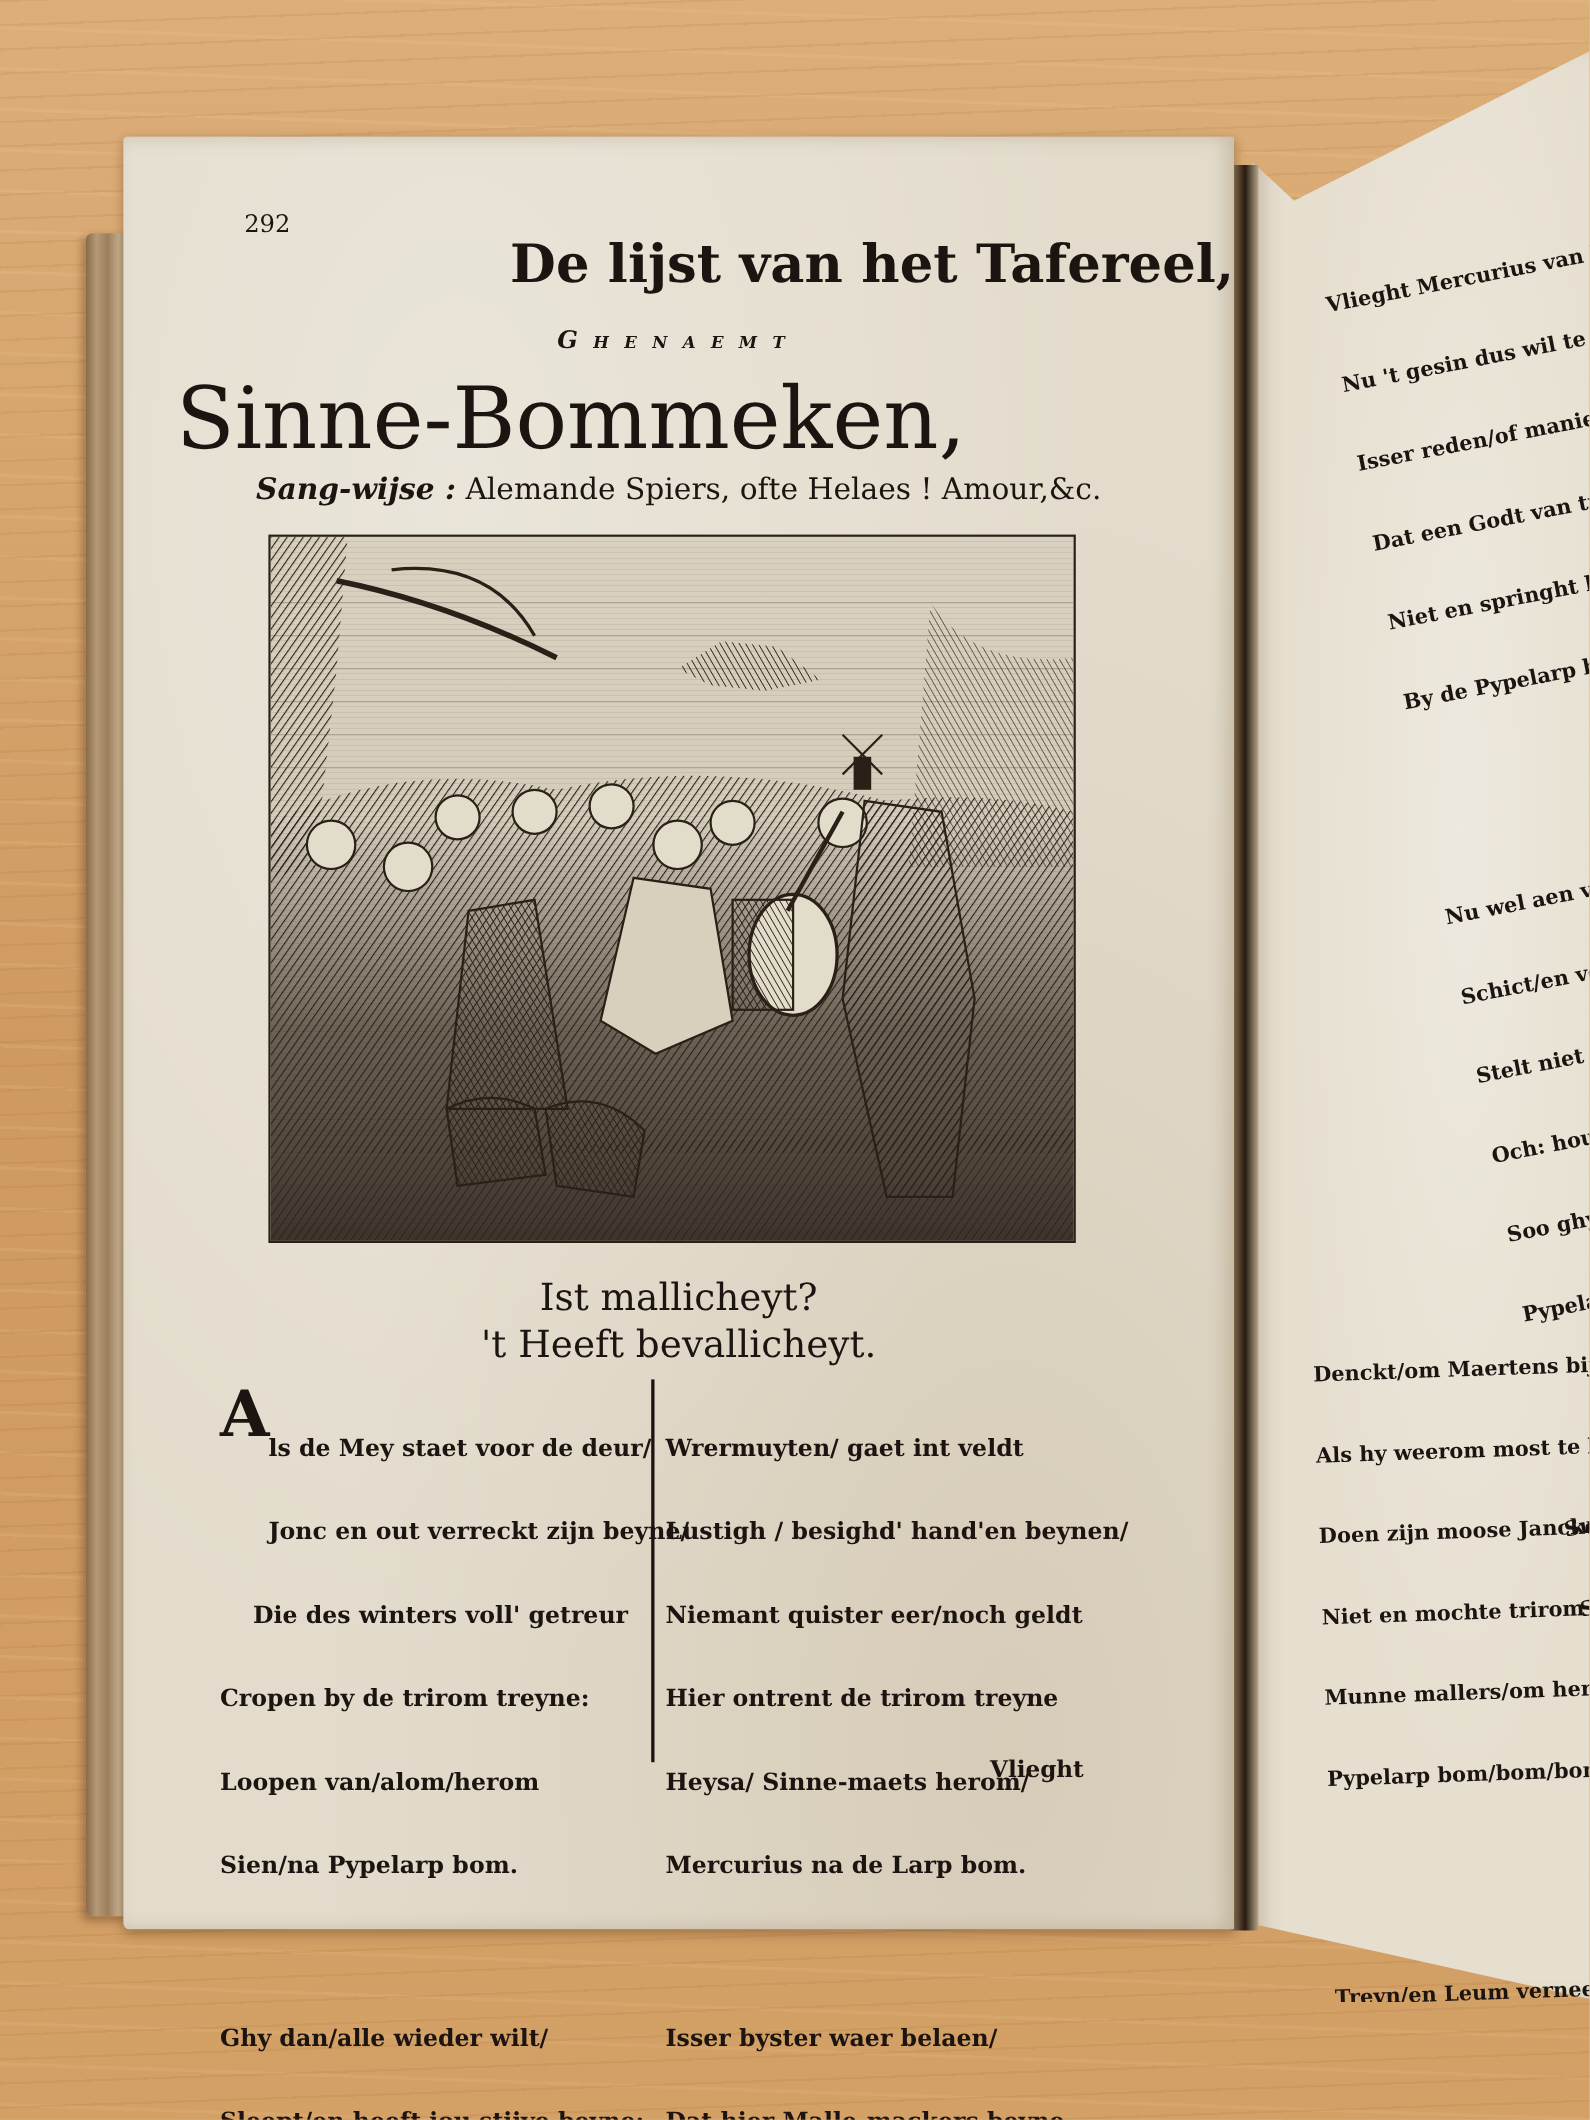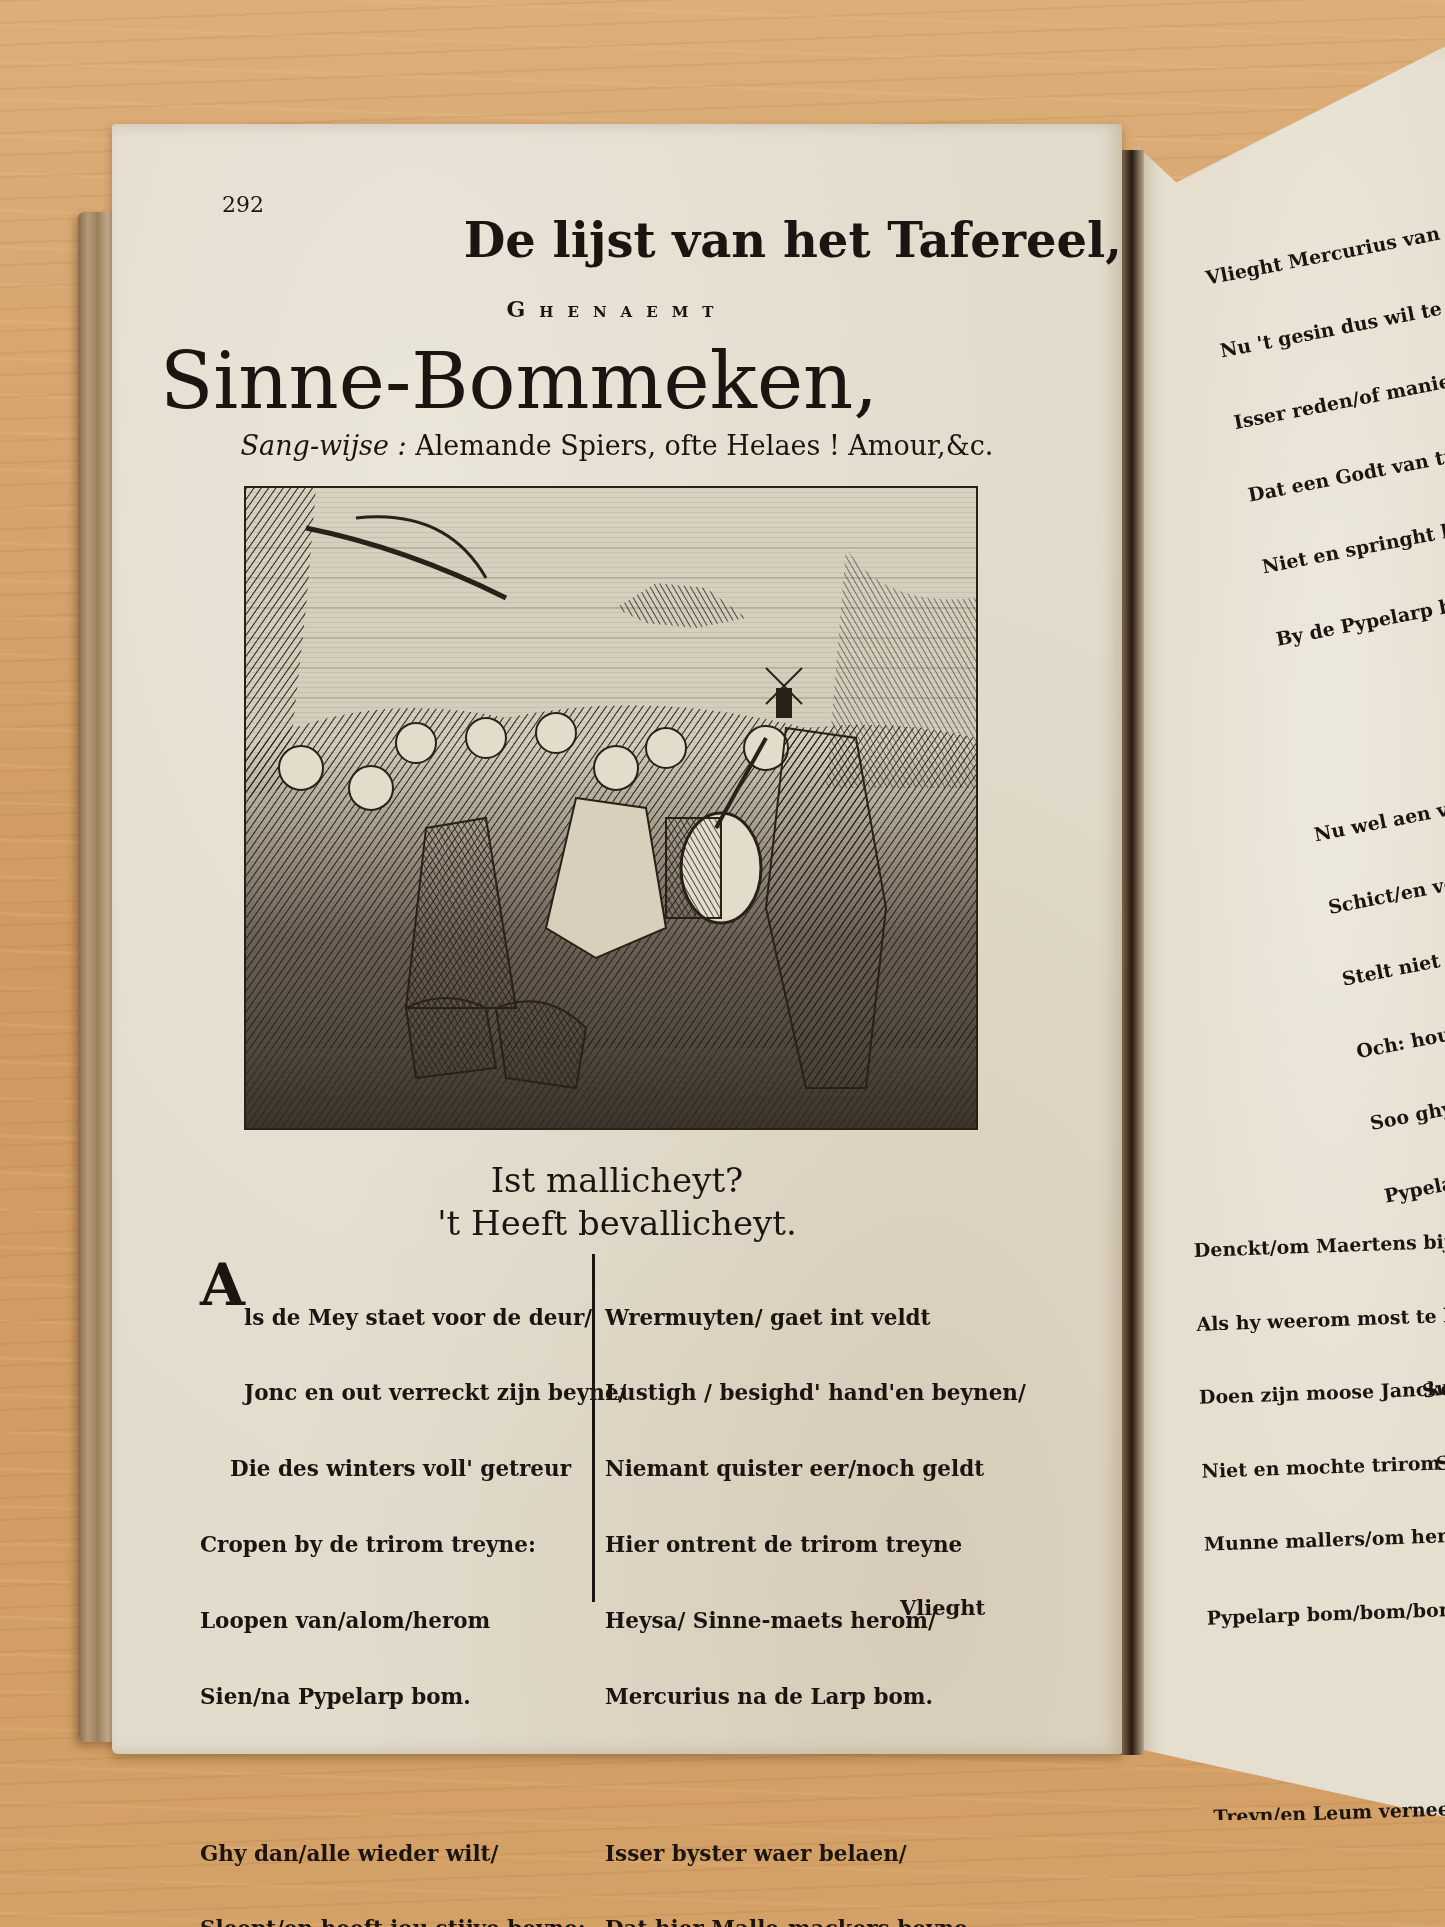--- a/index.html
+++ b/index.html
@@ -51,24 +51,24 @@
     
     .page-number {
       position: absolute; left: 222px; top: 192px;
       font-family: "DejaVu Serif", serif; font-weight: normal; font-size: 22px;
     }
     .title-line {
       position: absolute; left: 0; width: 100%; text-align: center;
       font-family: "DejaVu Serif", serif;
     }
     .title-1 { top: 212px; font-size: 48px; font-weight: bold; left: 112px; width: 1010px; text-align: right; }
-    .title-2 { top: 296px; font-size: 22px; letter-spacing: 14px; font-variant: small-caps; font-weight: bold; left: 112px; width: 1010px; }
+    .title-2 { top: 296px; font-size: 22px; letter-spacing: 14px; font-variant: small-caps; font-weight: bold; left: 112px; width: 1010px; font-style: italic; }
     .title-3 { top: 336px; font-size: 78px; left: 112px; width: 814px; }
     .title-4 { top: 430px; font-size: 27px; left: 112px; width: 1010px; }
-    .title-4 .blackletter { font-family: "DejaVu Serif", serif; font-weight: normal; font-style: italic; }
+    .title-4 .blackletter { font-family: "DejaVu Serif", serif; font-weight: bold; font-style: italic; }
 
     .illustration {
       position: absolute; left: 244px; top: 486px; width: 730px; height: 640px;
       border: 2px solid #2a2018;
       background:
         repeating-linear-gradient(0deg, rgba(40,30,20,0.08) 0 1px, transparent 1px 5px),
         linear-gradient(180deg, #d8d1c0 0%, #d4cdbc 40%, #6c6256 70%, #3d352c 100%);
       overflow: hidden;
     }
     .illustration svg { position: absolute; inset: 0; width: 100%; height: 100%; }

